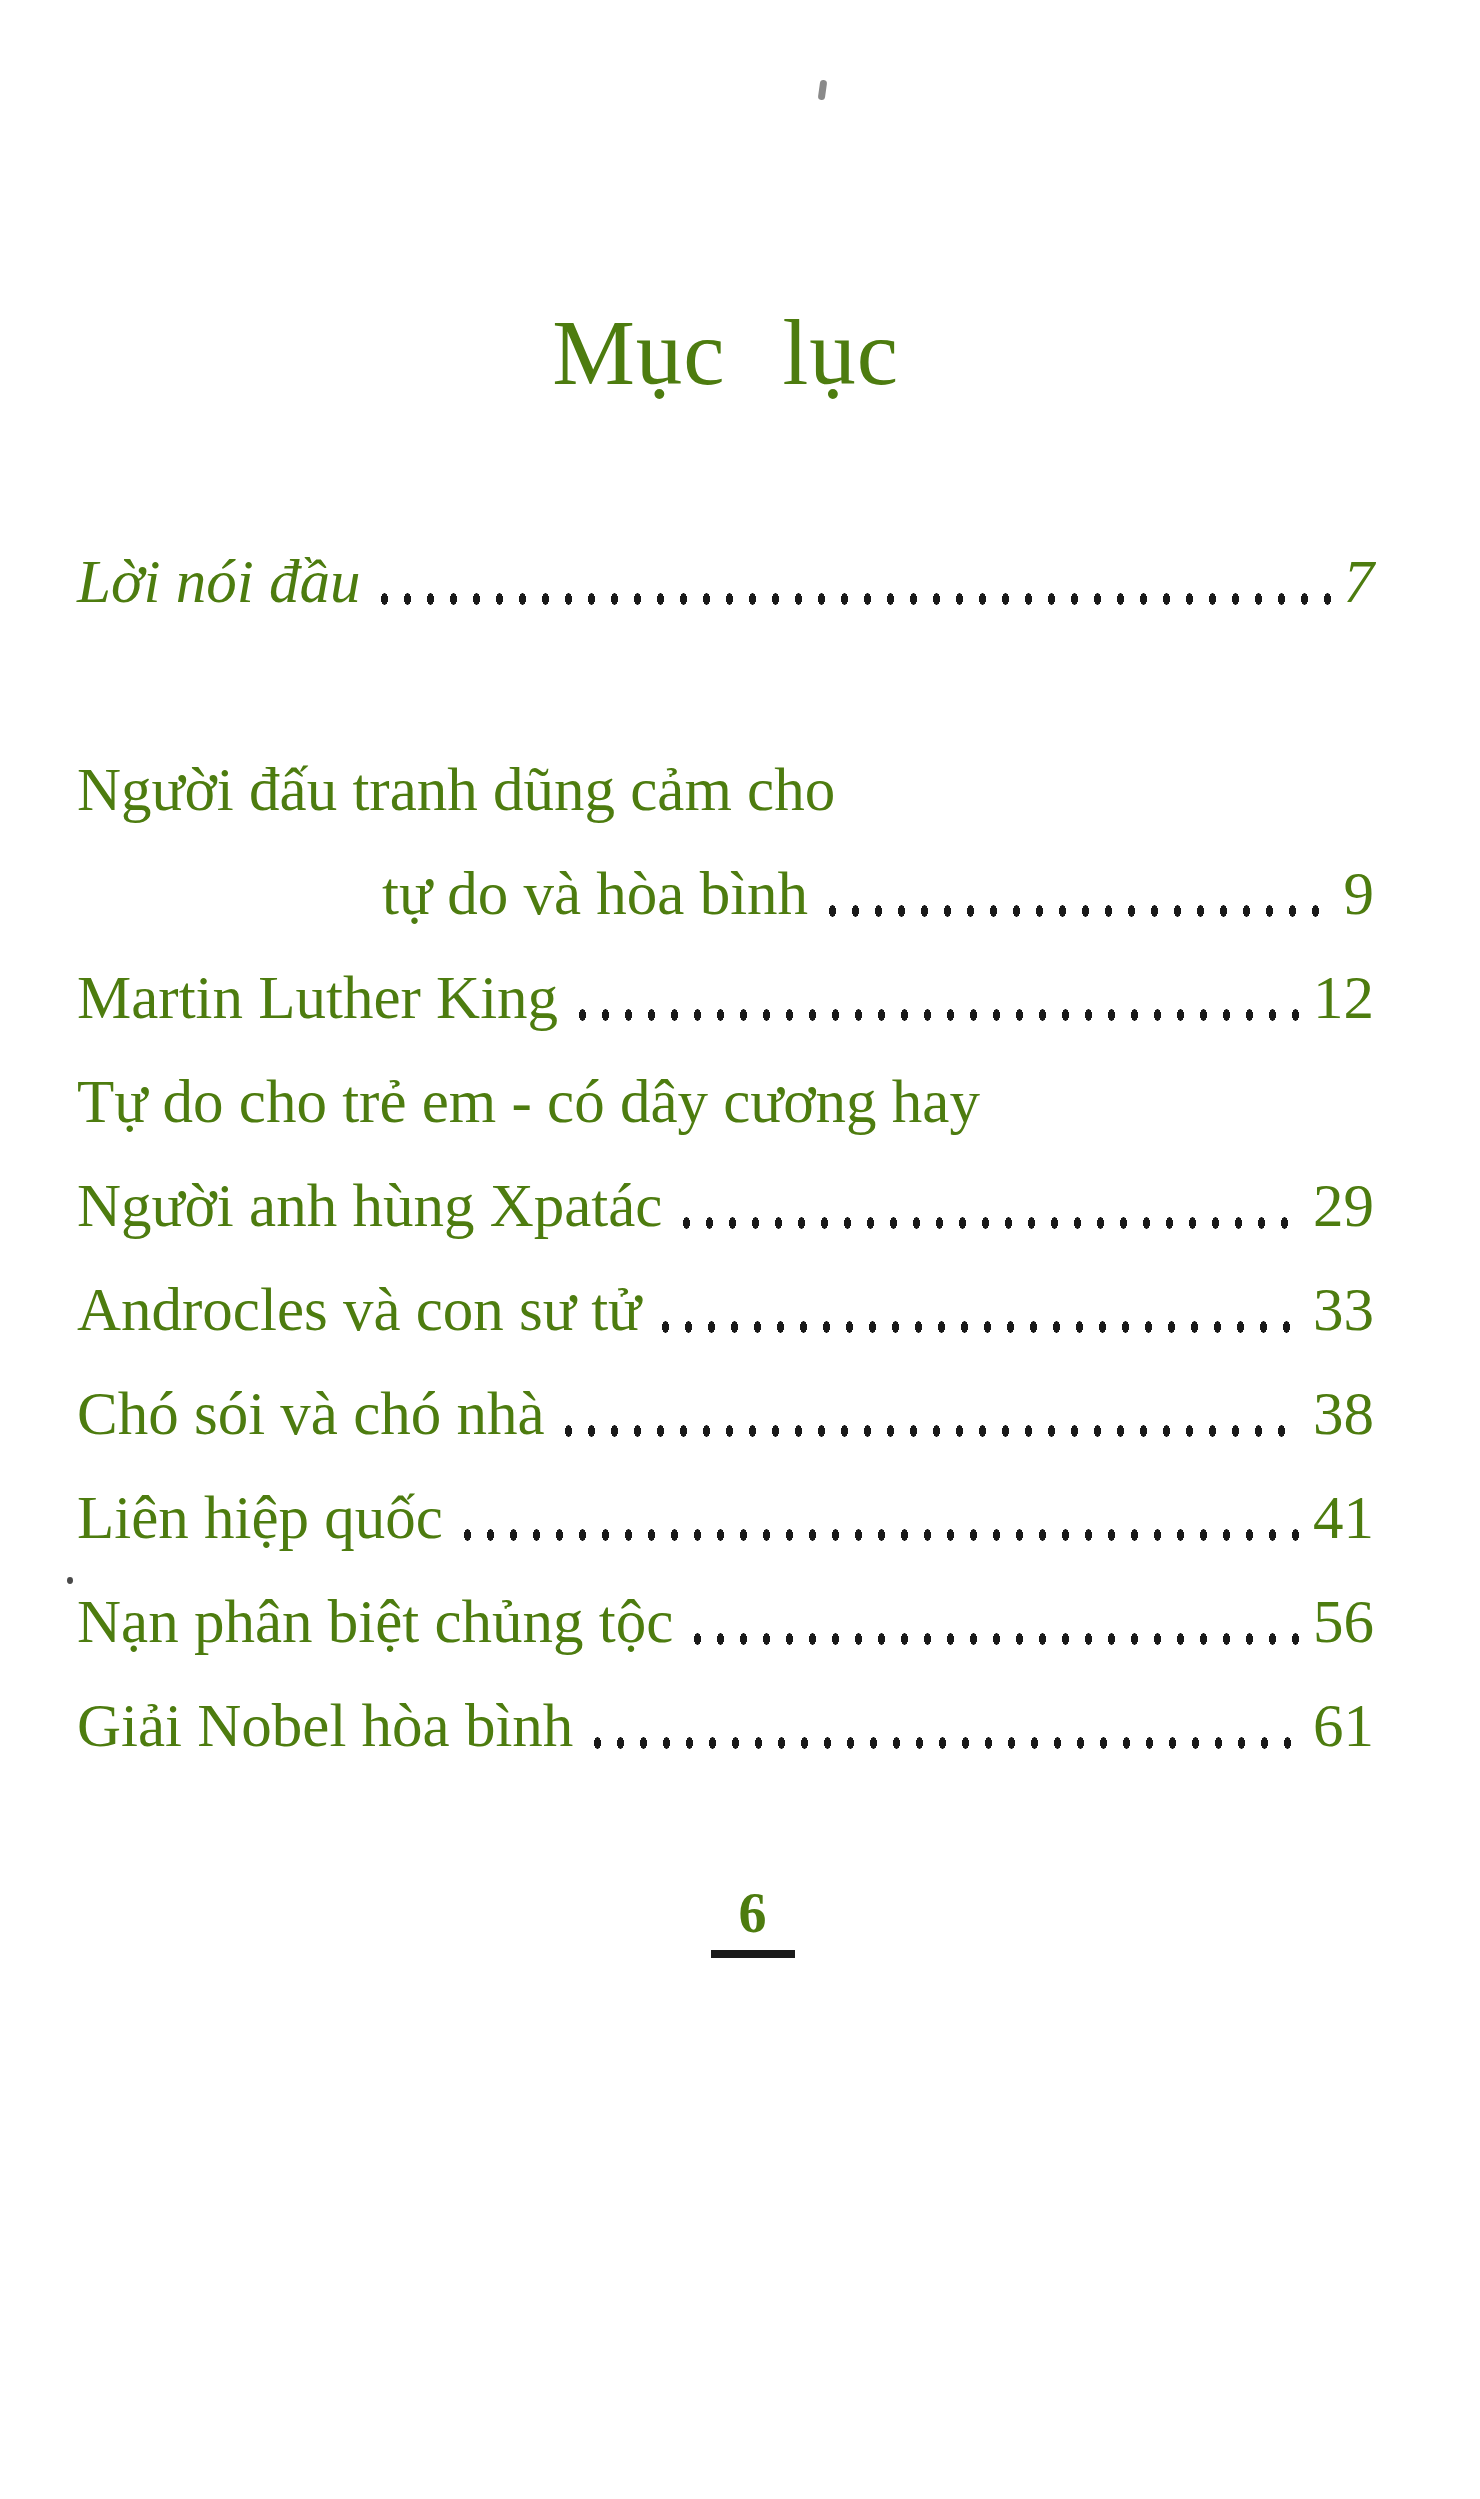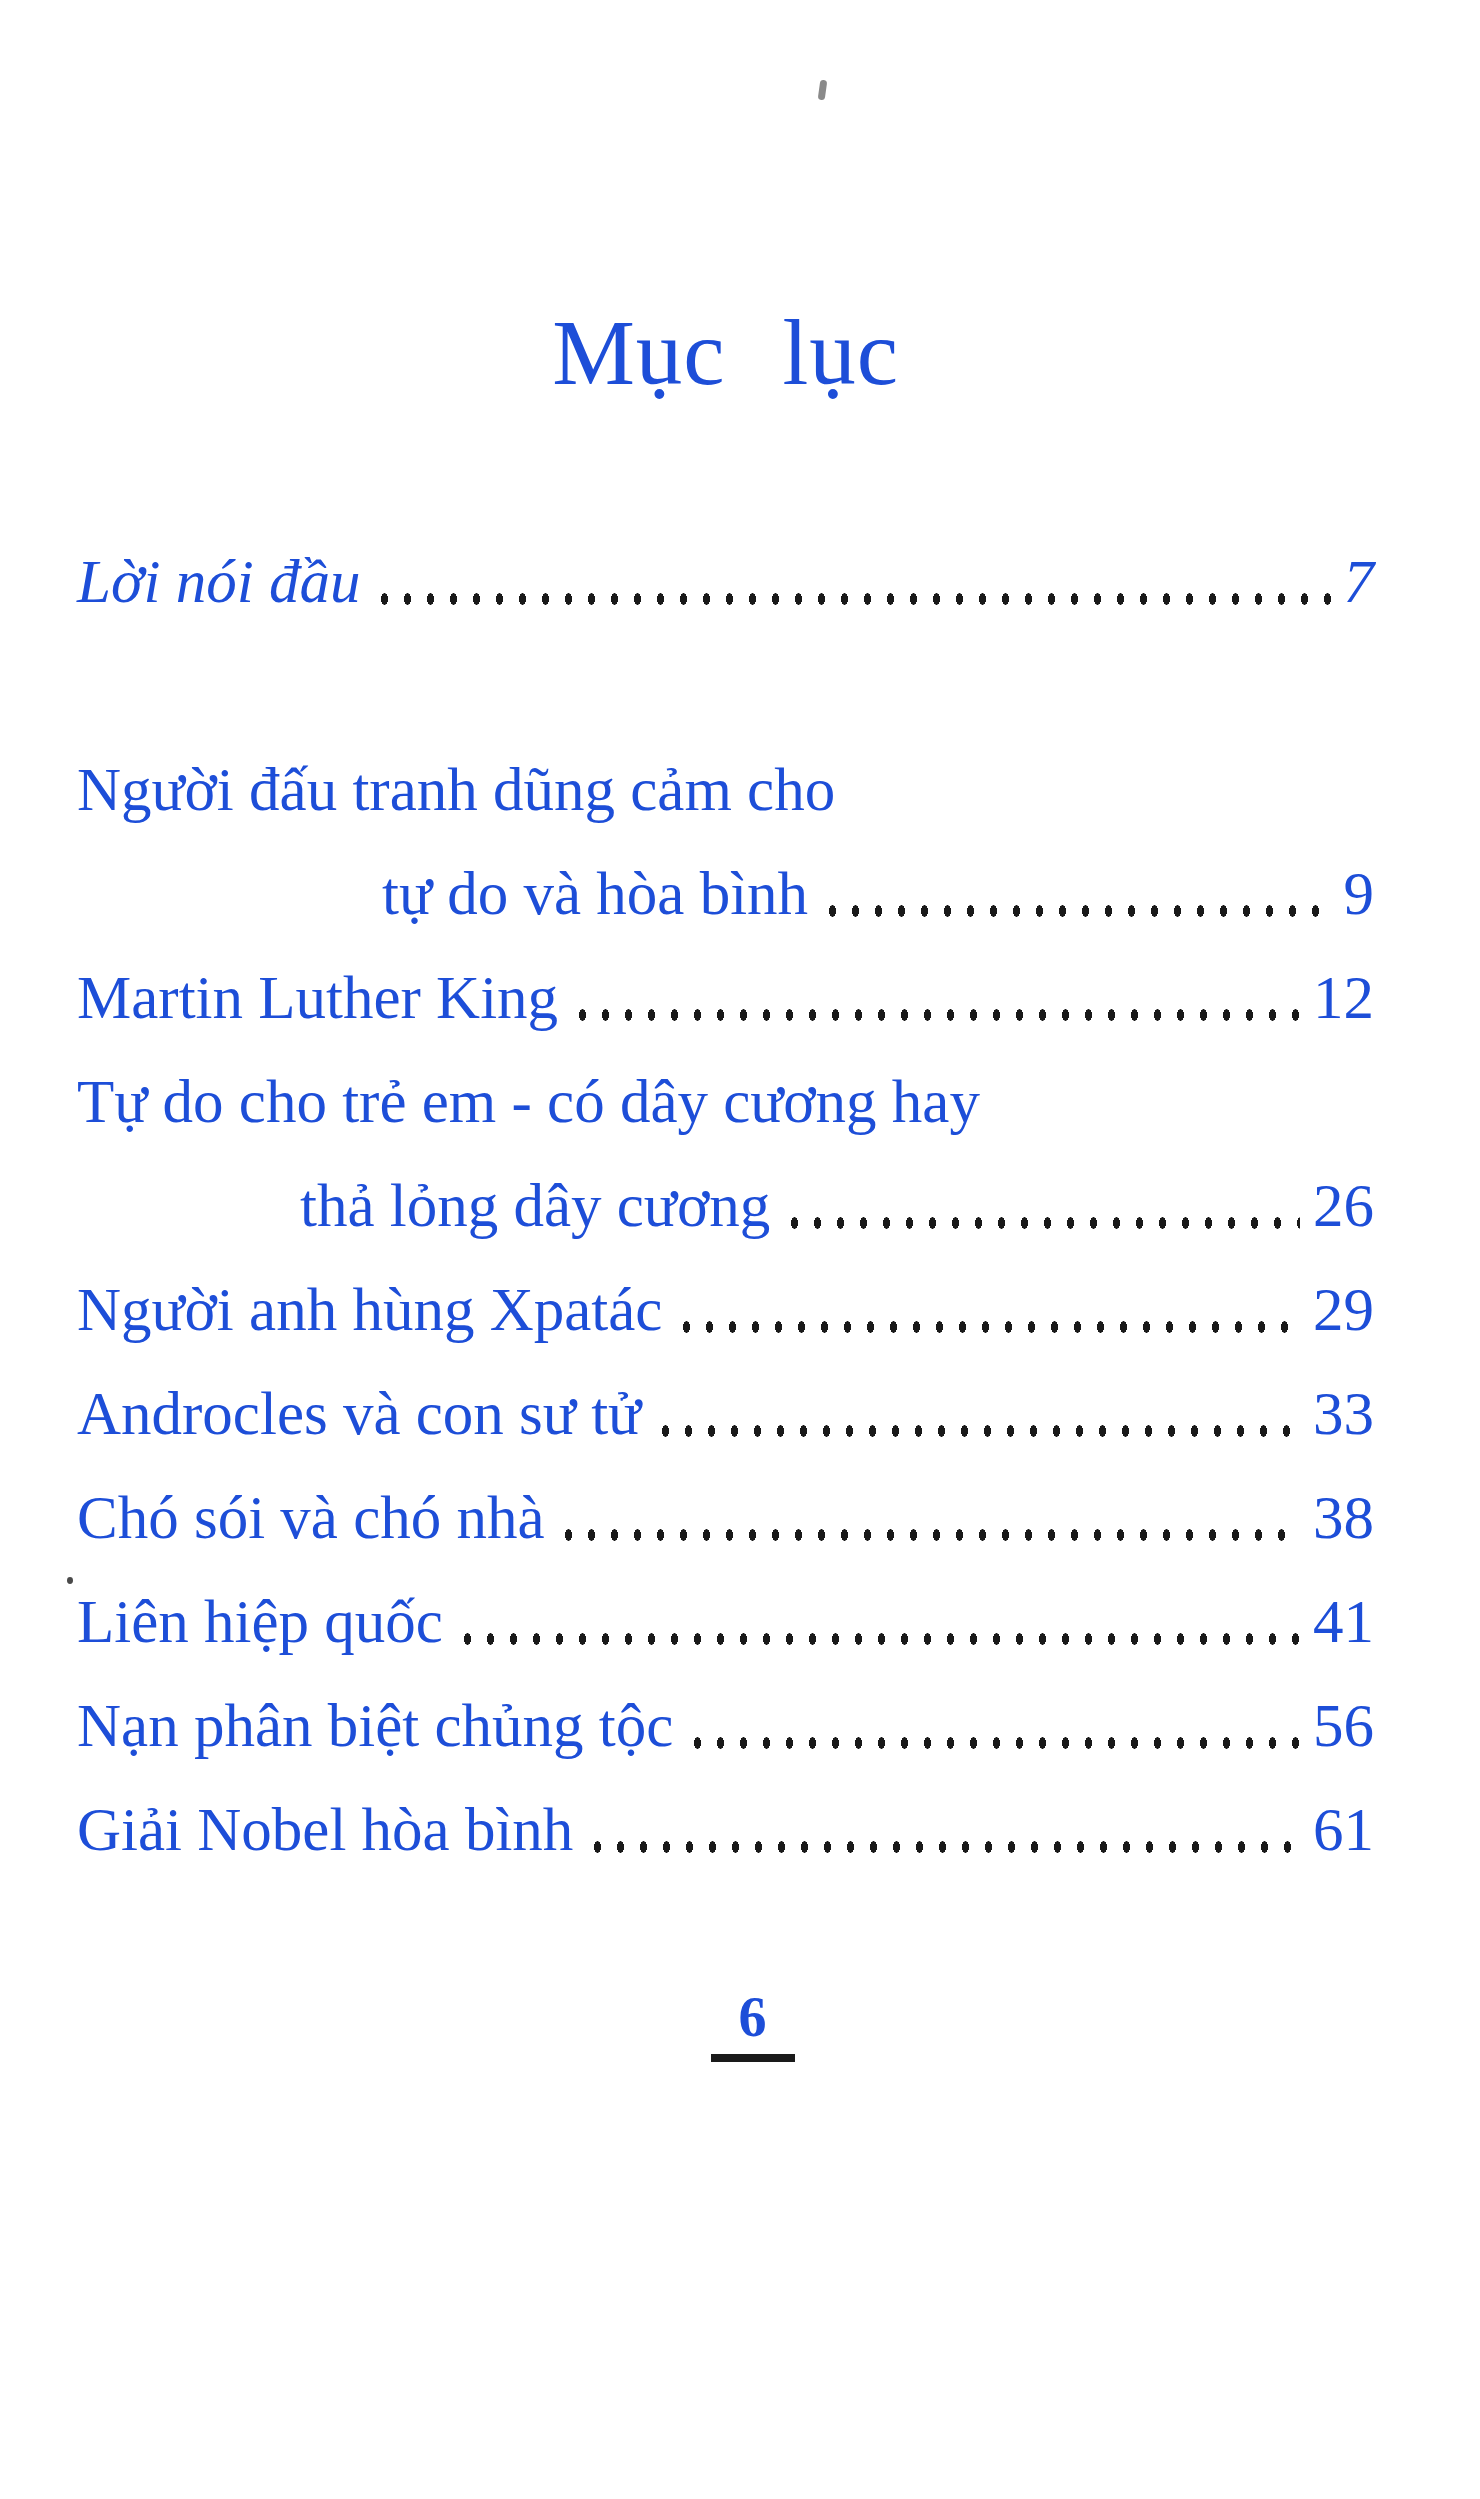--- a/index.html
+++ b/index.html
@@ -1,20 +1,20 @@
 <!DOCTYPE html>
 <html style="font-size:14.6px"><head>
 <meta charset="utf-8">
 <style>
   html,body{margin:0;padding:0;}
   .page{
     position:relative;
     width:1481px;height:2500px;
     background:#ffffff;
-    color:#1d4ed8;
+    color:#4d7c0f;
     font-family:"Liberation Serif","DejaVu Serif",serif;
     overflow:hidden;
   }
   .content{position:absolute;left:77px;right:107px;top:0;}
   .title{
     margin:300px 0 0 0;
     text-align:center;
     font-size:93px;
     font-weight:500;
     line-height:1.15;
@@ -82,25 +82,20 @@
 
       <div class="row">
         <span class="t">Martin Luther King</span>
         <span class="leader"></span>
         <span class="num">12</span>
       </div>
 
       <div class="row">
         <span class="t">Tự do cho trẻ em - có dây cương hay</span>
       </div>
-      <div class="row cont-b">
-        <span class="t">thả lỏng dây cương</span>
-        <span class="leader"></span>
-        <span class="num">26</span>
-      </div>
 
       <div class="row">
         <span class="t">Người anh hùng Xpatác</span>
         <span class="leader"></span>
         <span class="num">29</span>
       </div>
 
       <div class="row">
         <span class="t">Androcles và con sư tử</span>
         <span class="leader"></span>

